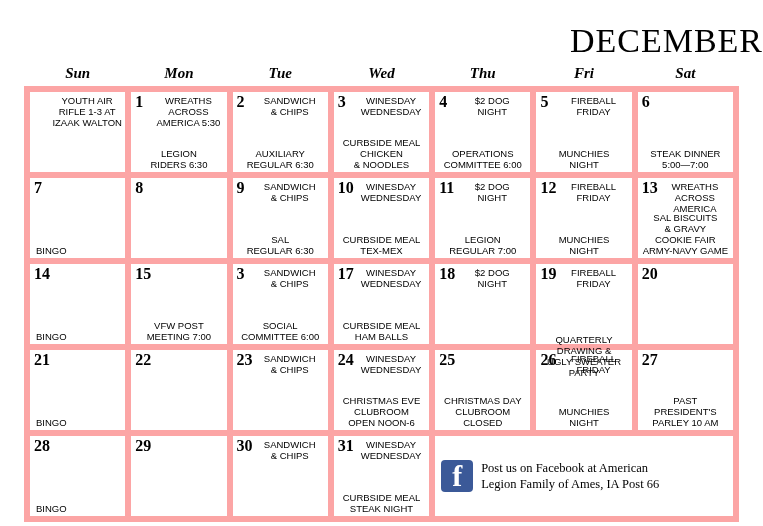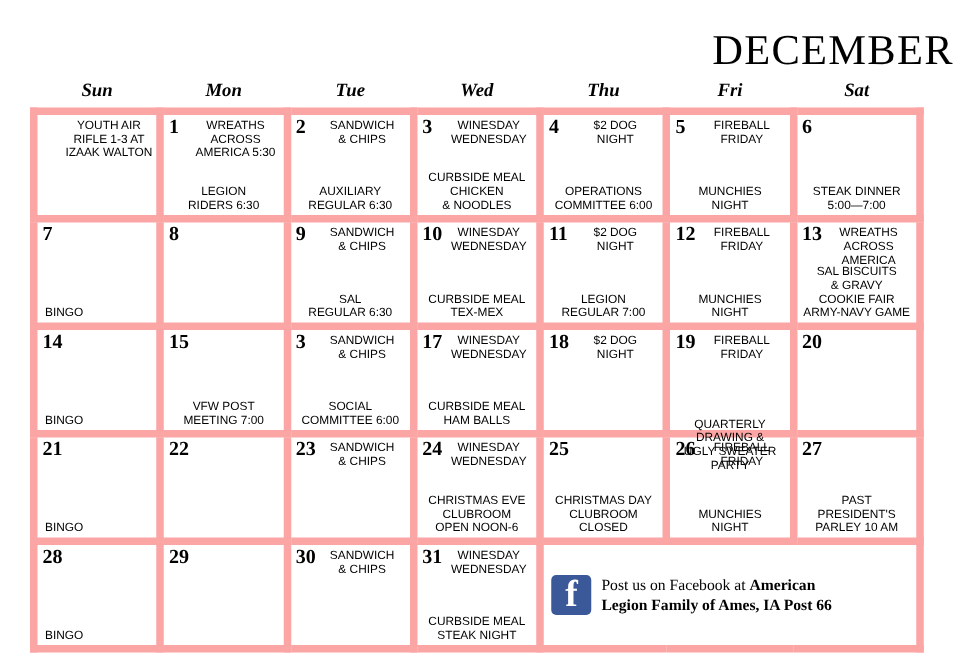--- a/index.html
+++ b/index.html
@@ -139,21 +139,21 @@
     font-family: "Liberation Serif", serif;
     font-size: 30px;
     font-weight: bold;
     line-height: 1;
   }
   .fbtext {
     font-family: "Liberation Serif", serif;
     font-size: 12.5px;
     line-height: 16px;
   }
-  .fbtext .b { font-weight: bold; }
+  .fbtext .b { font-weight: normal; }
 </style>
 </head>
 <body>
 
 <div class="page">
 
   <div class="title">DECEMBER</div>
 
   <table class="cal">
     <thead>

